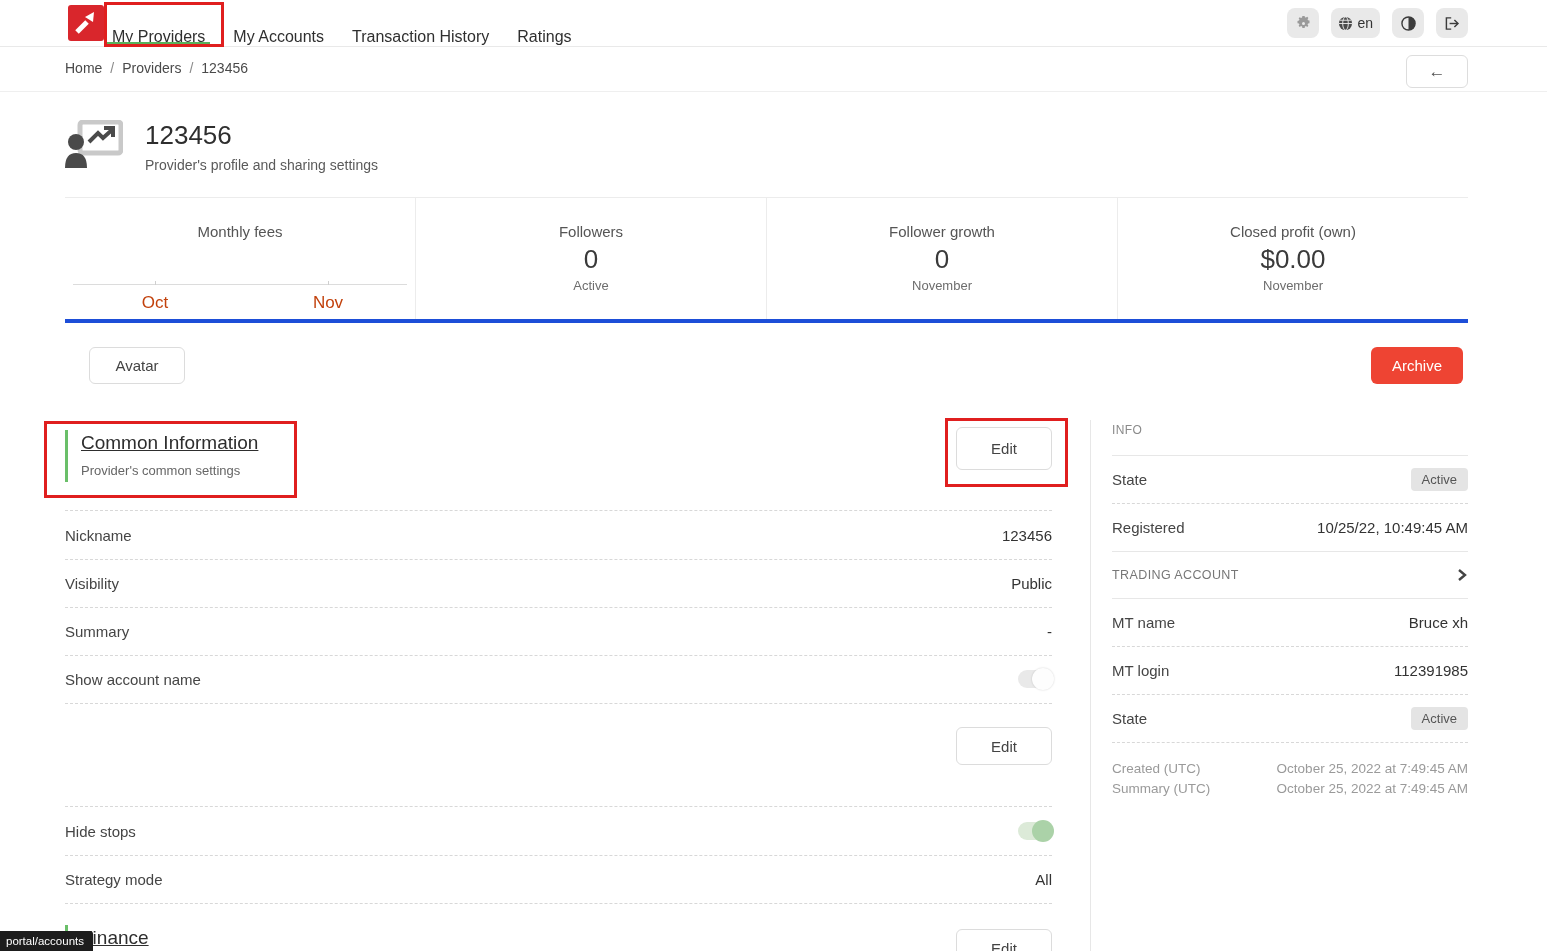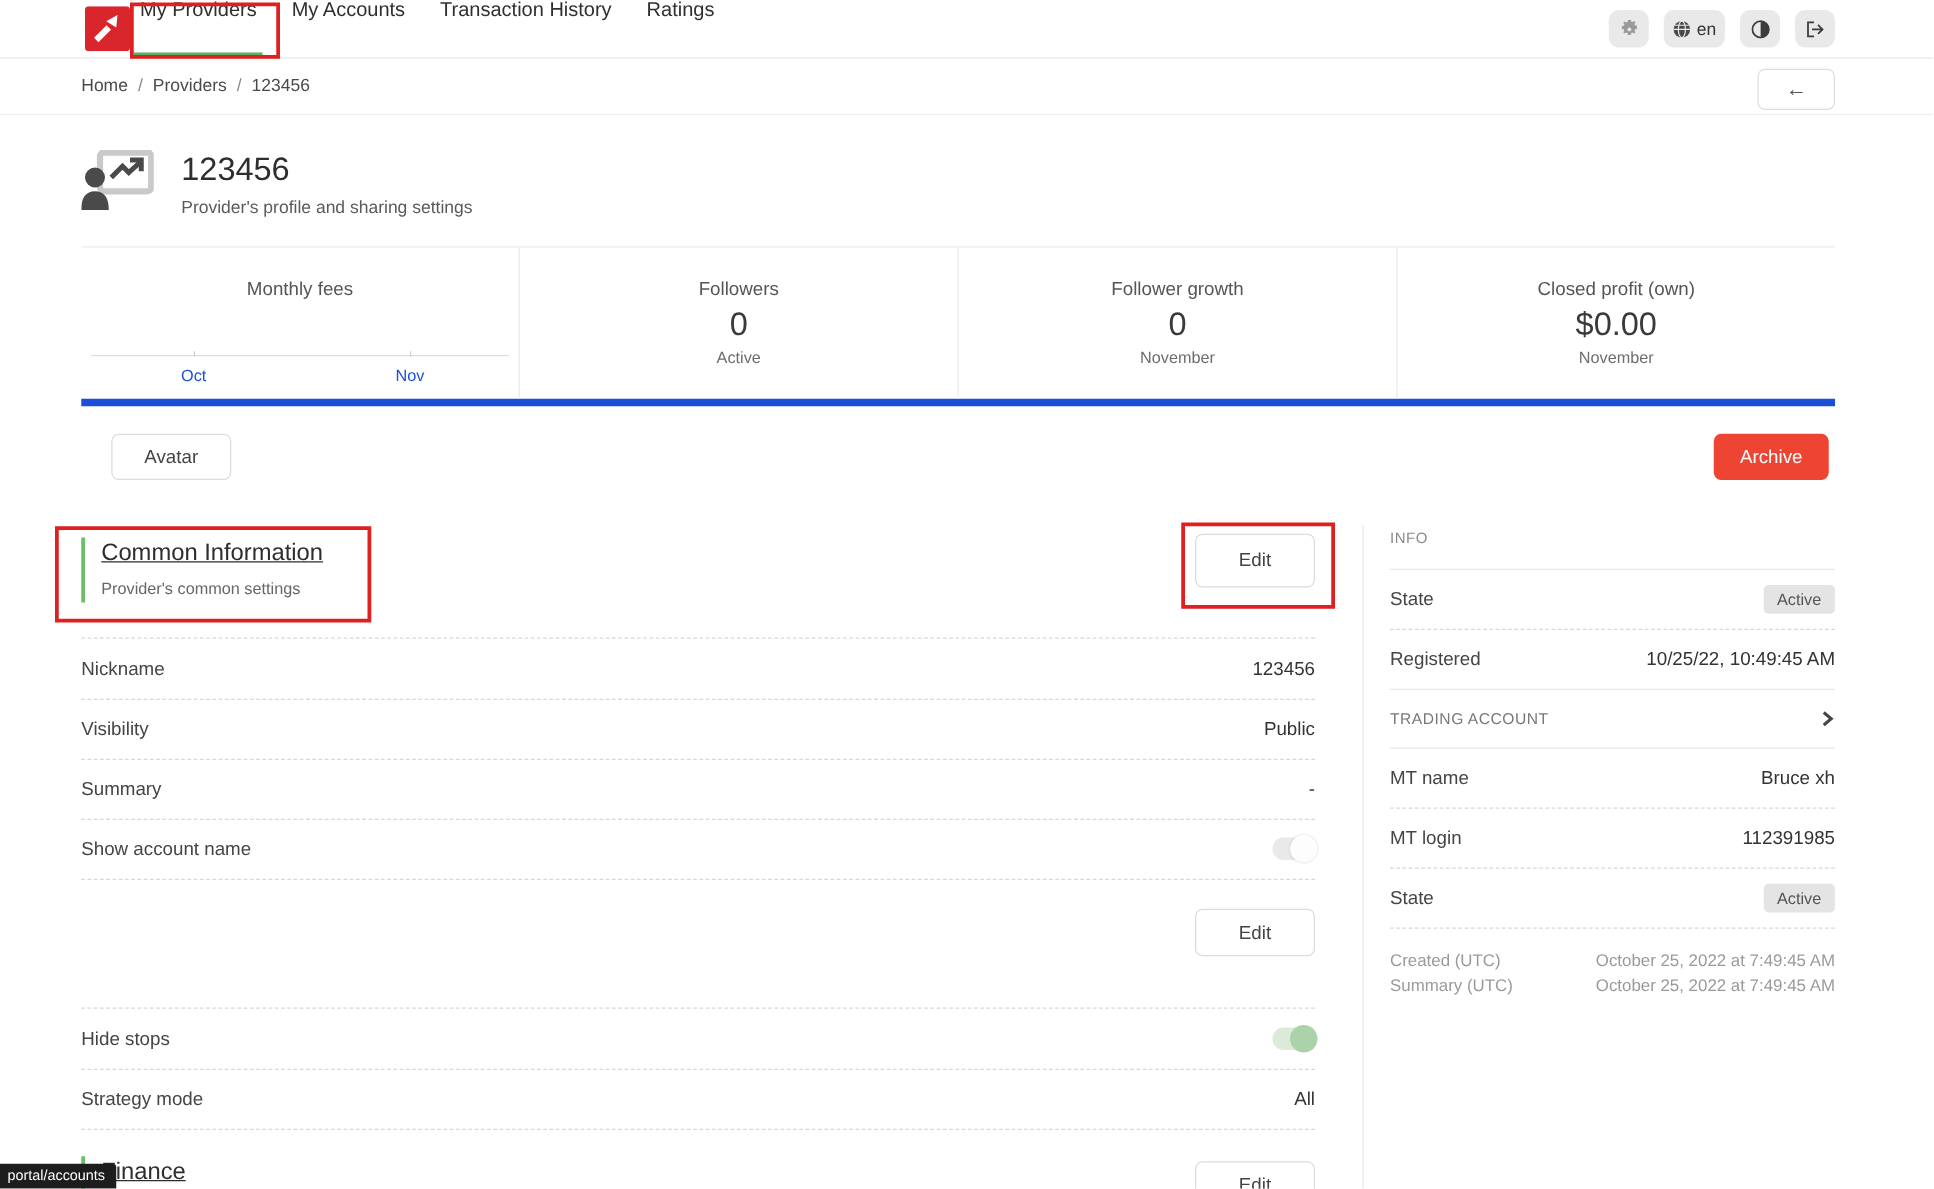--- a/index.html
+++ b/index.html
@@ -1,49 +1,49 @@
 <!DOCTYPE html>
 <html><head>
 <meta charset="utf-8">
 <style>
   html,body{margin:0;padding:0;background:#fff;}
   .screen{position:relative;width:1547px;height:951px;background:#fff;overflow:hidden;
     font-family:"Liberation Sans", sans-serif;color:#3c3c3c;}
   
   .topnav{position:absolute;left:0;top:0;width:1547px;height:46px;border-bottom:1px solid #e9e9e9;background:#fff;}
   .logo{position:absolute;left:68px;top:5px;width:36px;height:36px;cursor:pointer;}
-  .nav-tabs{position:absolute;left:112px;top:0;height:46px;display:flex;align-items:flex-start;gap:28px;}
+  .nav-tabs{position:absolute;left:112px;top:0;height:46px;display:flex;align-items:flex-end;gap:28px;}
   .nav-tab{font-size:16px;color:#2f2f2f;cursor:pointer;white-space:nowrap;}
   .tab-underline{position:absolute;left:107px;top:42px;width:103px;height:4px;background:#57b25b;}
   .nav-actions{position:absolute;right:79px;top:8px;display:flex;gap:12px;}
   .nav-btn{height:30px;min-width:32px;padding:0 7px;background:#e9e9e9;border:none;border-radius:8px;
     display:flex;align-items:center;justify-content:center;gap:4px;cursor:pointer;font-size:14px;color:#333;}
   
   .crumb-row{position:absolute;left:0;top:47px;width:1547px;height:44px;border-bottom:1px solid #efefef;}
   .breadcrumb{position:absolute;left:65px;top:13px;font-size:14px;color:#4a4a4a;display:flex;gap:8px;}
   .crumb{cursor:pointer;}
   .crumb-sep{color:#8a8a8a;}
   .back-btn{position:absolute;right:79px;top:8px;width:62px;height:33px;background:#fff;border:1px solid #ddd;
     border-radius:6px;display:flex;align-items:center;justify-content:center;font-size:17px;color:#555;cursor:pointer;}
   
   .page-header{position:absolute;left:65px;top:120px;display:flex;gap:22px;}
   .provider-icon{width:58px;height:48px;}
   .page-title{font-size:26px;color:#2e2e2e;margin:0 0 6px 0;font-weight:400;}
   .page-subtitle{font-size:14px;color:#5a5a5a;}
   
   .stats{position:absolute;left:65px;top:197px;width:1403px;height:121px;border-top:1px solid #ececec;
-    border-bottom:6px solid #1d4ed8;display:flex;}
+    border-bottom:4px solid #1d4ed8;display:flex;}
   .stat-col{flex:1;position:relative;border-right:1px solid #ececec;}
   .stat-col:last-child{border-right:none;}
   .stat-title{position:absolute;top:25px;left:0;right:0;text-align:center;font-size:15px;color:#555;}
   .stat-value{position:absolute;top:46px;left:0;right:0;text-align:center;font-size:26px;color:#3a3a3a;}
   .stat-caption{position:absolute;top:80px;left:0;right:0;text-align:center;font-size:13px;color:#6d6d6d;}
   .mini-axis{position:absolute;left:8px;right:8px;top:86px;border-top:1px solid #dcdcdc;}
   .mini-tick{position:absolute;top:-4px;width:1px;height:4px;background:#cfcfcf;}
-  .mini-tick-label{position:absolute;top:8px;font-size:13px;color:#1d4ed8;transform:translateX(-50%);}
+  .mini-tick-label{position:absolute;top:8px;font-size:17px;color:#c2410c;transform:translateX(-50%);}
   
   .btn{border-radius:6px;font-size:15px;cursor:pointer;font-family:inherit;}
   .btn-outline{background:#fff;border:1px solid #dcdcdc;color:#444;}
   .avatar-btn{position:absolute;left:65px;top:347px;width:96px;height:37px;margin-left:24px;}
   .archive-btn{position:absolute;left:1371px;top:347px;width:92px;height:37px;background:#ee4433;border:none;color:#fff;}
   
   .v-divider{position:absolute;left:1090px;top:420px;width:1px;height:531px;background:#e7e7e7;}
   .section-head{position:absolute;left:65px;border-left:3px solid #6abf69;padding:2px 0 4px 13px;}
   .section-title{font-size:19px;color:#2e2e2e;margin:0 0 9px 0;font-weight:400;text-decoration:underline;}
   .section-sub{font-size:13px;color:#666;}

